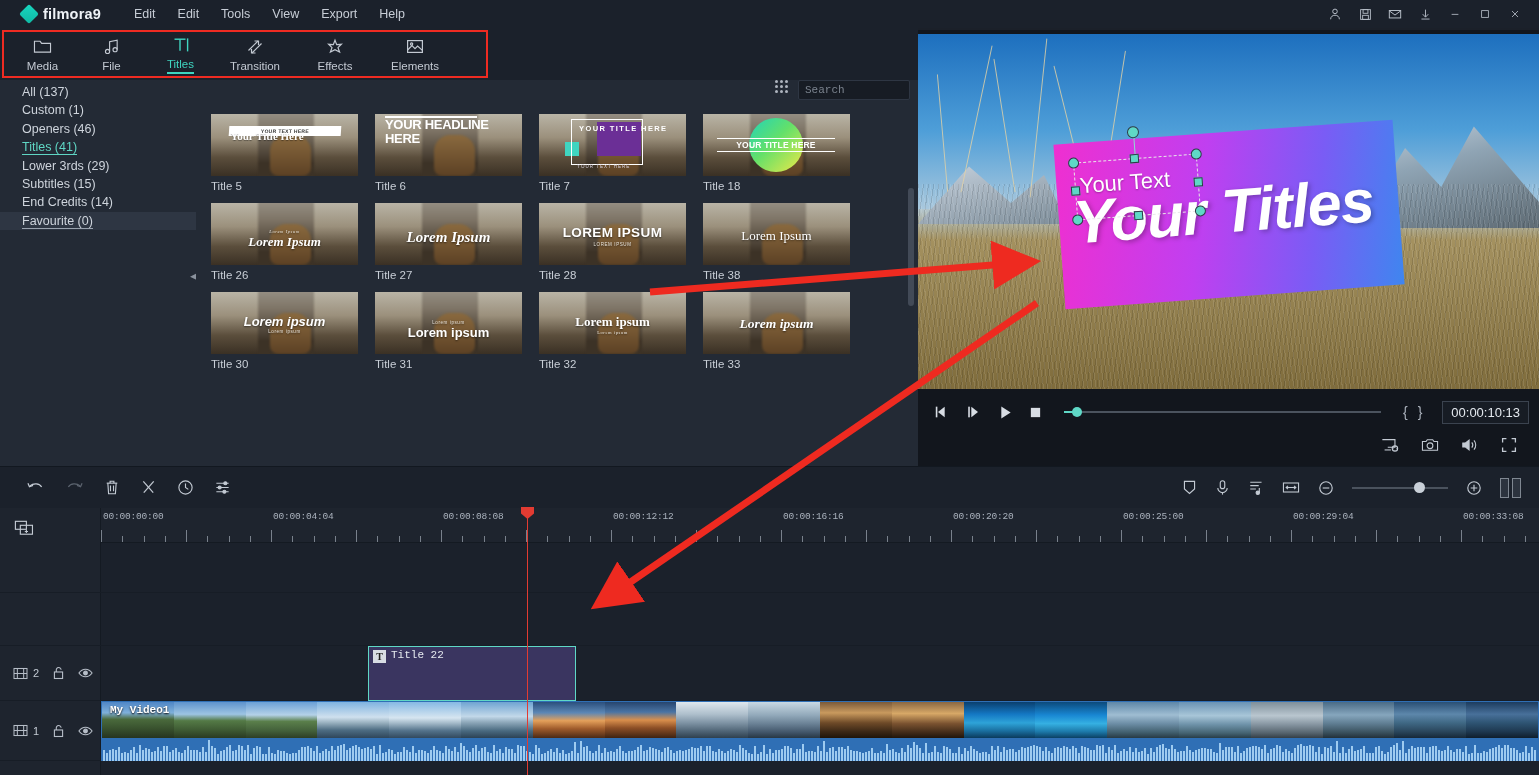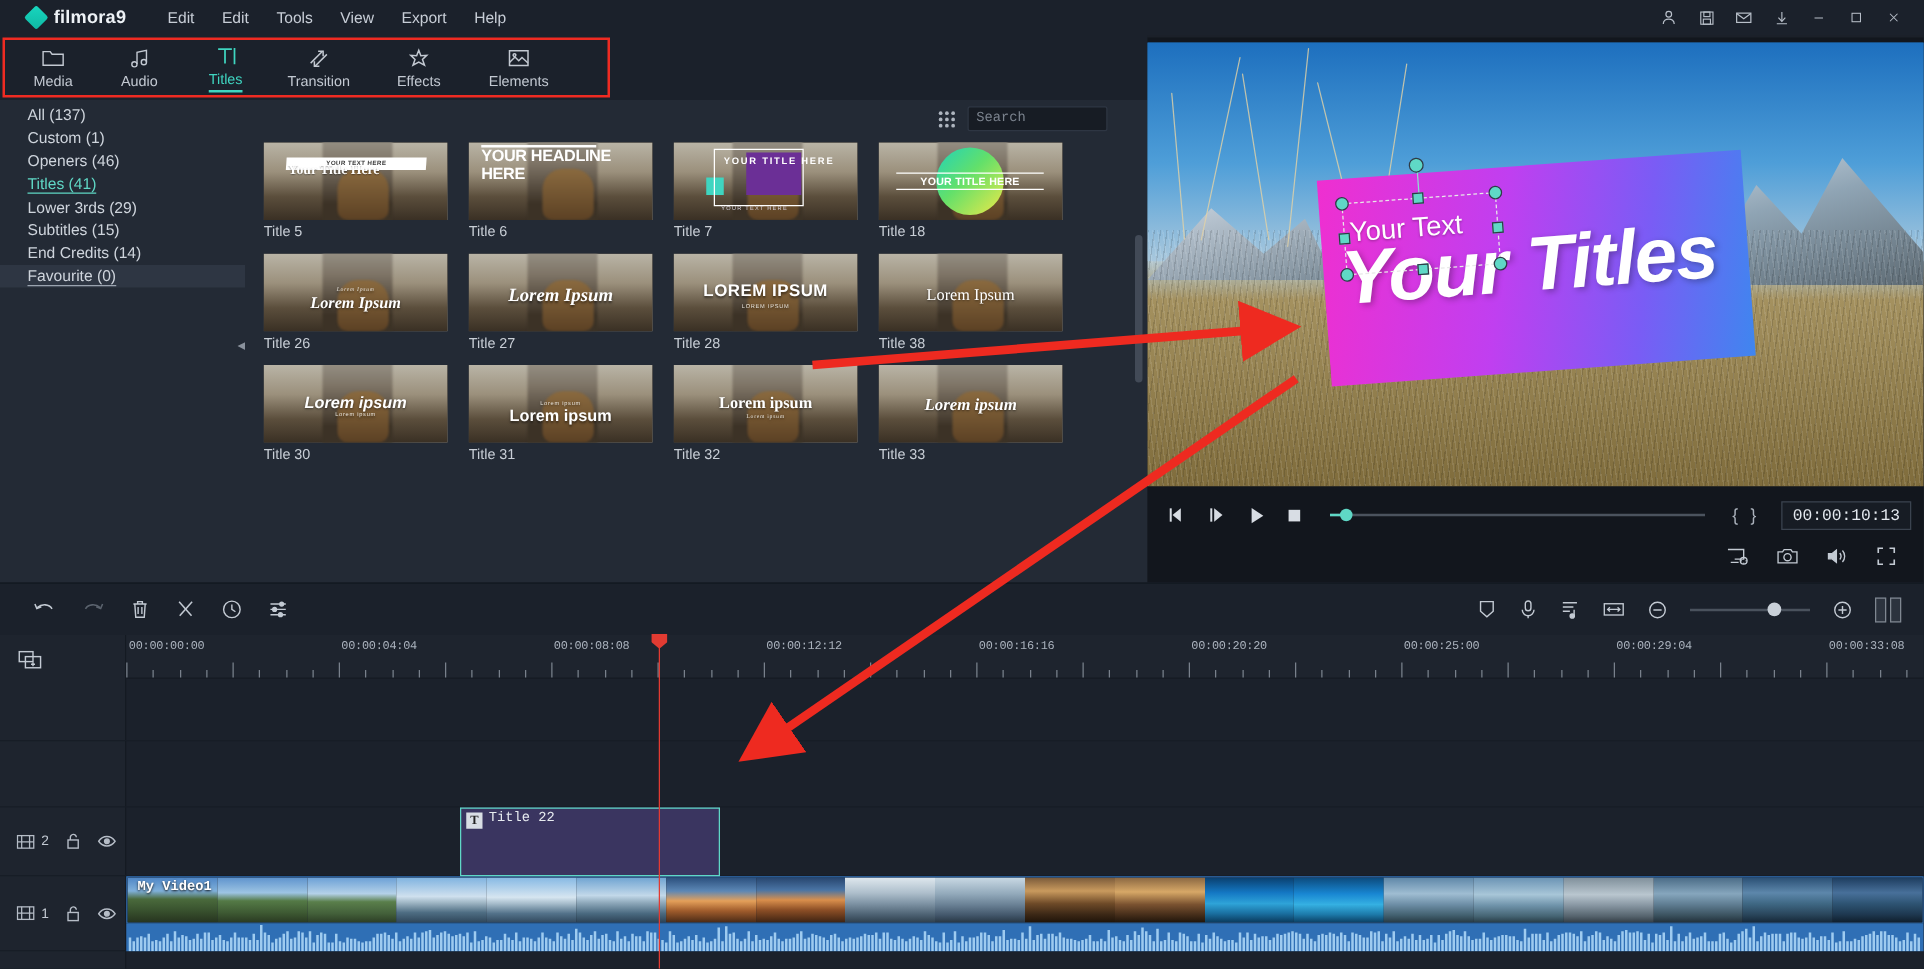--- a/index.html
+++ b/index.html
@@ -85,21 +85,21 @@
   .cat-collapse {
     position: absolute; left: 190px; top: 265px; width: 8px; height: 22px;
     color: #8a929d; font-size: 9px; display: flex; align-items: center;
   }
 
   
   .browser {
     position: absolute; top: 80px; left: 196px; width: 722px; height: 386px;
     background: #232a35;
   }
-  .bhead { height: 30px; display: flex; align-items: center; justify-content: flex-end; padding-right: 32px; gap: 10px; }
+  .bhead { height: 30px; display: flex; align-items: flex-start; justify-content: flex-end; padding-right: 8px; gap: 10px; }
   .griddots { display: grid; grid-template-columns: repeat(3,3px); grid-gap: 2px; }
   .griddots i { width: 3px; height: 3px; background: #aeb5bf; display: block; border-radius: 50%; }
   .searchbox {
     width: 112px; height: 20px; background: #171c24; border: 1px solid #2e3643;
     display: flex; align-items: center; padding: 0 6px; gap: 4px; border-radius: 2px;
   }
   .searchbox input {
     flex: 1; background: transparent; border: none; outline: none;
     color: #cdd3da; font-size: 11px; font-family: "Liberation Mono", monospace;
   }
@@ -221,21 +221,21 @@
   .pbar { position: absolute; top: 365px; left: 0; width: 621px; height: 34px; display: flex;
     align-items: center; padding-left: 16px; gap: 16px; }
   .pb-ic { color: #d8dde4; display: flex; align-items: center; cursor: pointer; }
   .seek { position: relative; flex: 1; height: 14px; display: flex; align-items: center; margin: 0 6px; }
   .seek .track { position: absolute; left: 0; right: 0; height: 2px; background: #4b535e; }
   .seek .filled { position: absolute; left: 0; width: 12px; height: 2px; background: #5fd8c6; }
   .seek .knob { position: absolute; left: 8px; width: 10px; height: 10px; border-radius: 50%; background: #5fd8c6; }
   .brackets { display: flex; gap: 10px; color: #aab1bb; font-size: 14px; margin-right: 4px; }
   .tcode {
     background: #171c24; border: 1px solid #3b434f; color: #e4e9ef;
-    font-family: Liberation Mono, monospace; font-size: 13px;
+    font-family: Liberation Sans, sans-serif; font-size: 13px;
     padding: 3px 8px; margin-right: 10px;
   }
   .pbar2 { position: absolute; top: 400px; left: 0; width: 621px; height: 30px;
     display: flex; align-items: center; justify-content: flex-end; gap: 22px; padding-right: 22px; }
   .pbar2 .pb-ic { color: #c3cad3; }
 
   
   .tltoolbar {
     position: absolute; top: 466px; left: 0; width: 1539px; height: 42px;
     background: #1b212b; border-top: 1px solid #121820;
@@ -372,21 +372,21 @@
       <div class="tlabel">Media</div>
     </div>
     <div class="tab" id="tab-audio">
       <div class="ticn">
         <svg width="17" height="17" viewBox="0 0 18 18" fill="none" stroke="currentColor" stroke-width="1.2">
           <path d="M7 14V4l8-1.6v10"></path>
             <circle cx="4.8" cy="14.2" r="2.2"></circle>
             <circle cx="12.8" cy="12.4" r="2.2"></circle>
           </svg>
       </div>
-      <div class="tlabel">Audio</div>
+      <div class="tlabel">File</div>
     </div>
     <div class="tab active" id="tab-titles">
       <div class="ticn">
         <svg width="18" height="18" viewBox="0 0 18 18" fill="none" stroke="currentColor" stroke-width="1.4">
           <path d="M2.5 3.2h11"></path>
             <path d="M8 3.2v11.6"></path>
             <path d="M15.6 2.4v13"></path>
           </svg>
       </div>
       <div class="tlabel">Titles</div>

